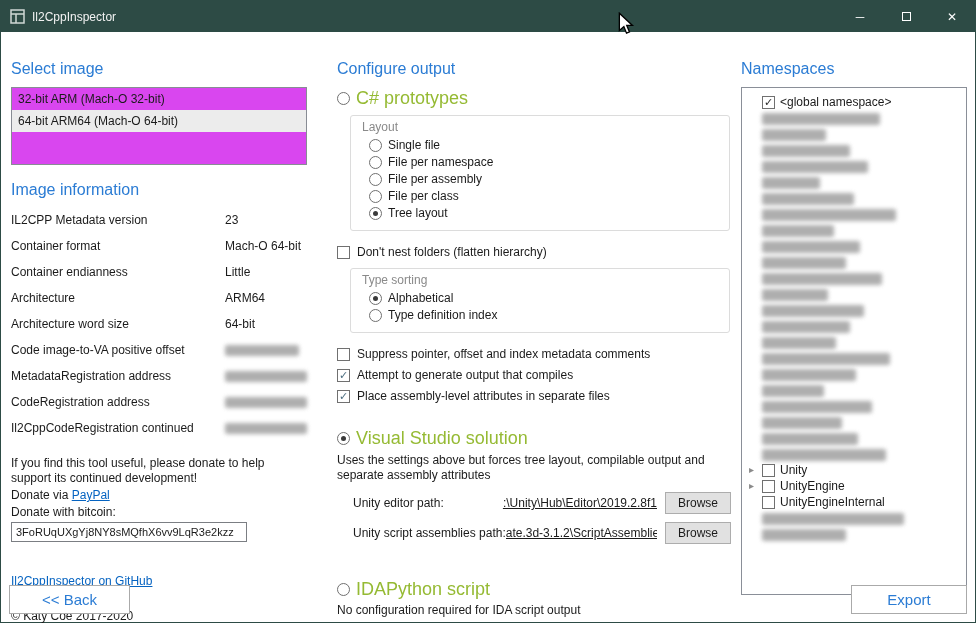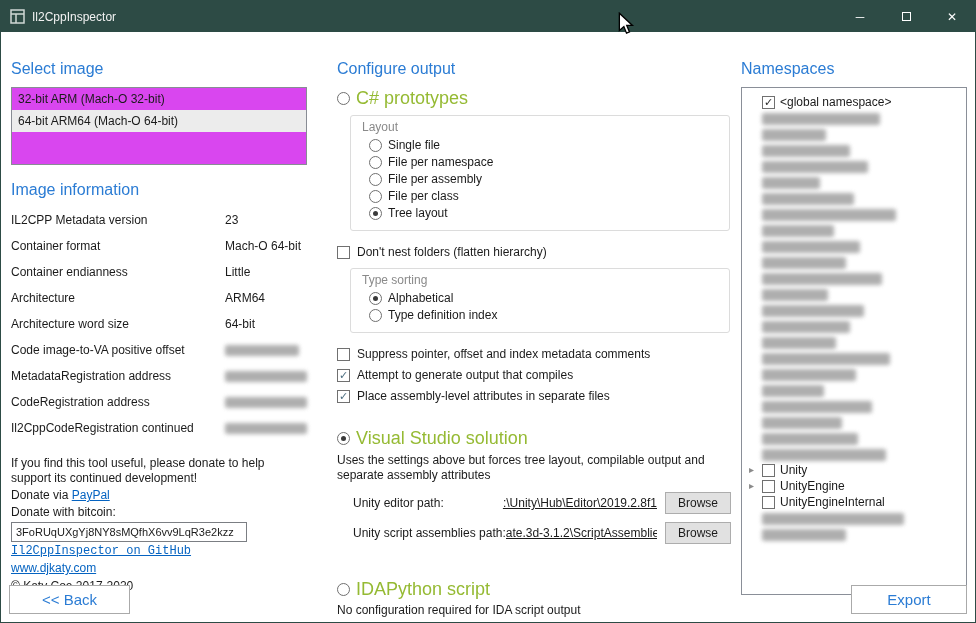--- a/index.html
+++ b/index.html
@@ -23,21 +23,21 @@
   .list-item.selected{background:#ececec;}
   .info-rows{margin-top:14px;}
   .info-row{display:flex;align-items:flex-start;height:26px;}
   .info-label{width:214px;flex:none;}
   .info-value{flex:1;}
   .blurbar{display:inline-block;height:11px;background:#9a9a9a;border-radius:2px;filter:blur(2.2px);opacity:.8;margin-top:2px;}
   .donate-text{margin-top:9px;width:292px;line-height:15px;}
   .line{margin-top:1px;line-height:16px;}
   a.link{color:#0563c1;text-decoration:underline;cursor:pointer;}
   .bitcoin-input{margin-top:2px;width:236px;height:20px;border:1px solid #7b7e83;font-family:"Liberation Sans",sans-serif;font-size:11px;padding:0 4px;color:#1b1b1b;}
-  .block-link{display:block;margin-top:2px;font-family:Liberation Mono, monospace;}
+  .block-link{display:block;margin-top:32px;}
   .block-link2{display:block;margin-top:3px;}
   .copyright{margin-top:4px;}
   .big-btn{position:absolute;bottom:8px;height:29px;background:#fff;border:1px solid #aaa;color:#2b7cd4;font-size:15px;font-family:"Liberation Sans",sans-serif;display:flex;align-items:center;justify-content:center;cursor:default;}
   .back-btn{left:-2px;width:121px;}
   .export-btn{right:0;width:116px;}
   
   .opt-row{display:flex;align-items:center;margin-top:0;height:16px;}
   .mode-row{display:flex;align-items:center;height:18px;}
   .mode-label{color:#95ba33;font-size:18px;margin-left:6px;}
   .radio{width:13px;height:13px;border:1px solid #707070;border-radius:50%;background:#fff;flex:none;position:relative;}

